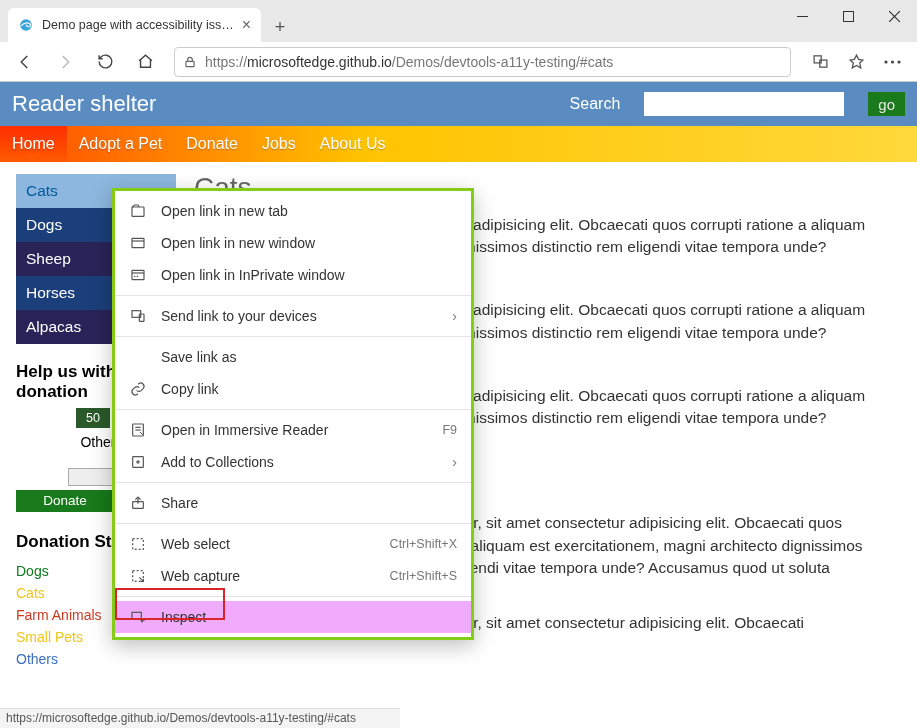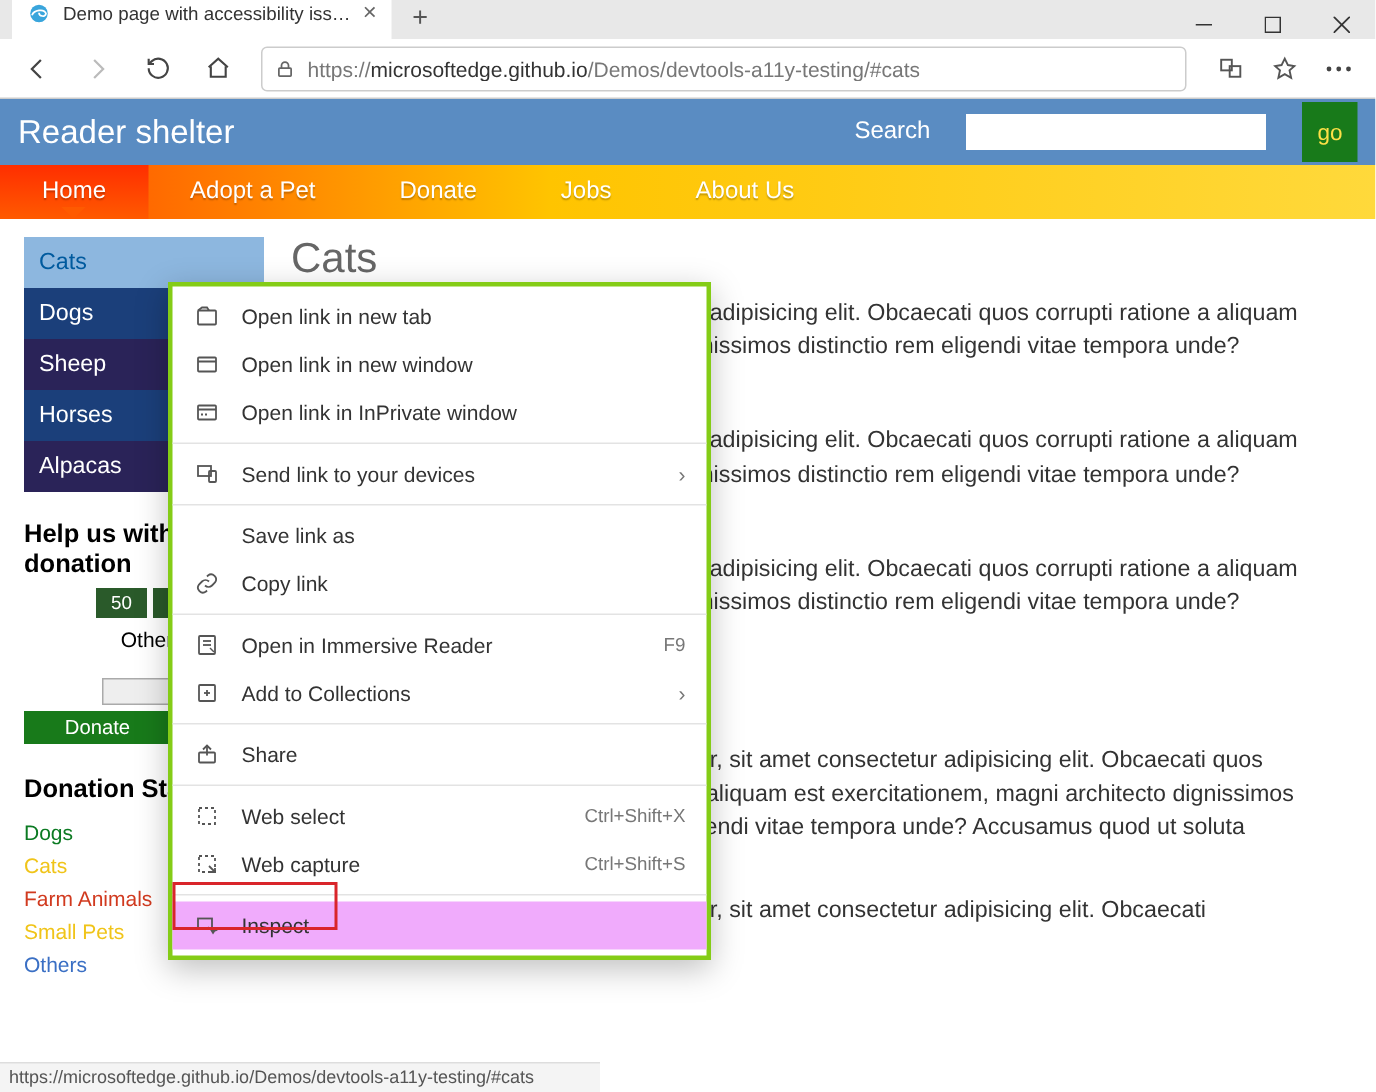--- a/index.html
+++ b/index.html
@@ -1,59 +1,59 @@
 <!DOCTYPE html>
 <html><head>
 <meta charset="utf-8">
 <style>
 * { margin: 0; padding: 0; box-sizing: border-box; font-family: "Segoe UI", Arial, sans-serif; }
 body { width: 917px; height: 728px; background: #fff; overflow: hidden; position: relative; }
 
 
-.titlebar { height: 26px; background: #e8e8e8; display: flex; align-items: flex-end; padding: 6px 0 0 8px; position: relative; }
+.titlebar { height: 42px; background: #e8e8e8; display: flex; align-items: flex-end; padding: 6px 0 0 8px; position: relative; }
 .tab { display: flex; align-items: center; background: #fff; border-radius: 6px 6px 0 0; height: 34px; padding: 0 10px; min-width: 240px; font-size: 12.5px; color: #333; gap: 8px; }
 .tab .favicon { width: 16px; height: 16px; background: #fff; border-radius: 2px; display:flex; align-items:center; justify-content:center; }
 .tab .close { margin-left: auto; font-size: 16px; color: #666; }
 .newtab { width: 30px; height: 30px; margin-left: 4px; display: flex; align-items: center; justify-content: center; color: #555; font-size: 18px; }
 .win-ctrls { position: absolute; right: 0; top: 0; display: flex; }
 .win-ctrls div { width: 46px; height: 32px; display: flex; align-items: center; justify-content: center; color: #333; }
 
 .toolbar { height: 40px; background: #fff; border-bottom: 1px solid #ccc; display: flex; align-items: center; padding: 0 8px; gap: 6px; }
 .tbtn { width: 34px; height: 34px; display: flex; align-items: center; justify-content: center; color: #555; border-radius: 4px; }
 .tbtn.disabled { color: #bbb; }
 .addr { flex: 1; display: flex; align-items: center; border: 1px solid #ccc; border-radius: 4px; height: 30px; padding: 0 8px; gap: 8px; font-size: 14px; color: #777; margin: 0 6px; }
 .addr .url { color: #777; white-space: nowrap; overflow: hidden; }
 .addr .url .dark { color: #333; }
 .right-icons { display:flex; gap:2px; }
 
 
 .page { position: relative; }
 .site-header { background: #5a8cc2; color: #fff; height: 44px; display: flex; align-items: center; padding: 0 12px; font-size: 22px; font-weight: 400; }
 .site-header .search-wrap { margin-left: auto; display: flex; align-items: center; gap: 24px; font-size: 16px; }
 .site-header input { height: 24px; width: 200px; border: none; padding: 0 4px; font-size: 14px; }
-.go-btn { background: #187a1a; color: #fde047; border: none; height: 40px; padding: 0 10px; font-size: 15px; }
+.go-btn { background: #187a1a; color: #e5e5e5; border: none; height: 24px; padding: 0 10px; font-size: 15px; }
 
 .nav { height: 36px; background: linear-gradient(to right, #ff4800 0, #ffc400 40%, #ffd93b 100%); display: flex; align-items: stretch; padding: 0; position:relative; }
-.nav-item { padding: 0 28px; display: flex; align-items: center; color: #fff; font-size: 16px; text-shadow: 0 1px 1px rgba(0,0,0,0.25); cursor: pointer; }
+.nav-item { padding: 0 12px; display: flex; align-items: center; color: #fff; font-size: 16px; text-shadow: 0 1px 1px rgba(0,0,0,0.25); cursor: pointer; }
 .nav-item.active { background: linear-gradient(to bottom,#ff2e00,#ff5a00); position: relative; }
 .nav-item.active::after { content:""; position:absolute; bottom:-8px; left:50%; margin-left:-8px; border:8px solid transparent; border-top-color:#ff5a00; }
 
 .content { display: flex; }
 .sidebar { width: 180px; padding: 12px 0 0 16px; font-size: 14.5px; }
 .cat-list { list-style: none; width: 160px; }
 .cat-list li { padding: 8px 10px; color: #fff; cursor: pointer; font-size: 15.5px; }
 .cat-list li.active { background: #8db7df; color: #005a9e; }
 .cat-list li.n0 { background: #8db7df; }
 .cat-list li.n1 { background: #1b3f7a; }
 .cat-list li.n2 { background: #2a2358; }
 .cat-list li.n3 { background: #1b3f7a; }
 .cat-list li.n4 { background: #2a2358; }
 
 .sidebar h3 { font-size: 17px; font-weight: 700; margin: 18px 0 4px; }
-.donate-row { display: flex; gap: 4px; margin: 6px 4px; padding-left: 44px; }
+.donate-row { display: flex; gap: 4px; margin: 6px 16px; padding-left: 44px; }
 .donate-btn { background: #2a5a2a; color: #fff; border: none; height: 20px; font-size: 12.5px; padding: 0 10px; cursor: pointer; }
 .other-row { display: flex; align-items: center; gap: 18px; font-size: 14px; margin: 4px 0; flex-direction: column; }
 .other-row input { width: 60px; height: 18px; border: 1px solid #aaa; background: #eee; }
 .donate-big { background: #187a1a; color: #fff; text-align: center; height: 22px; line-height: 22px; font-size: 13.5px; width: 98px; margin-top: 4px; }
 
 .status-list { list-style: none; margin-top: 8px; }
 .status-list li { padding: 3px 0; font-size: 14px; }
 .c-green { color: #0b7a22; }
 .c-yellow { color: #f0c419; }
 .c-red { color: #d13a1f; }

